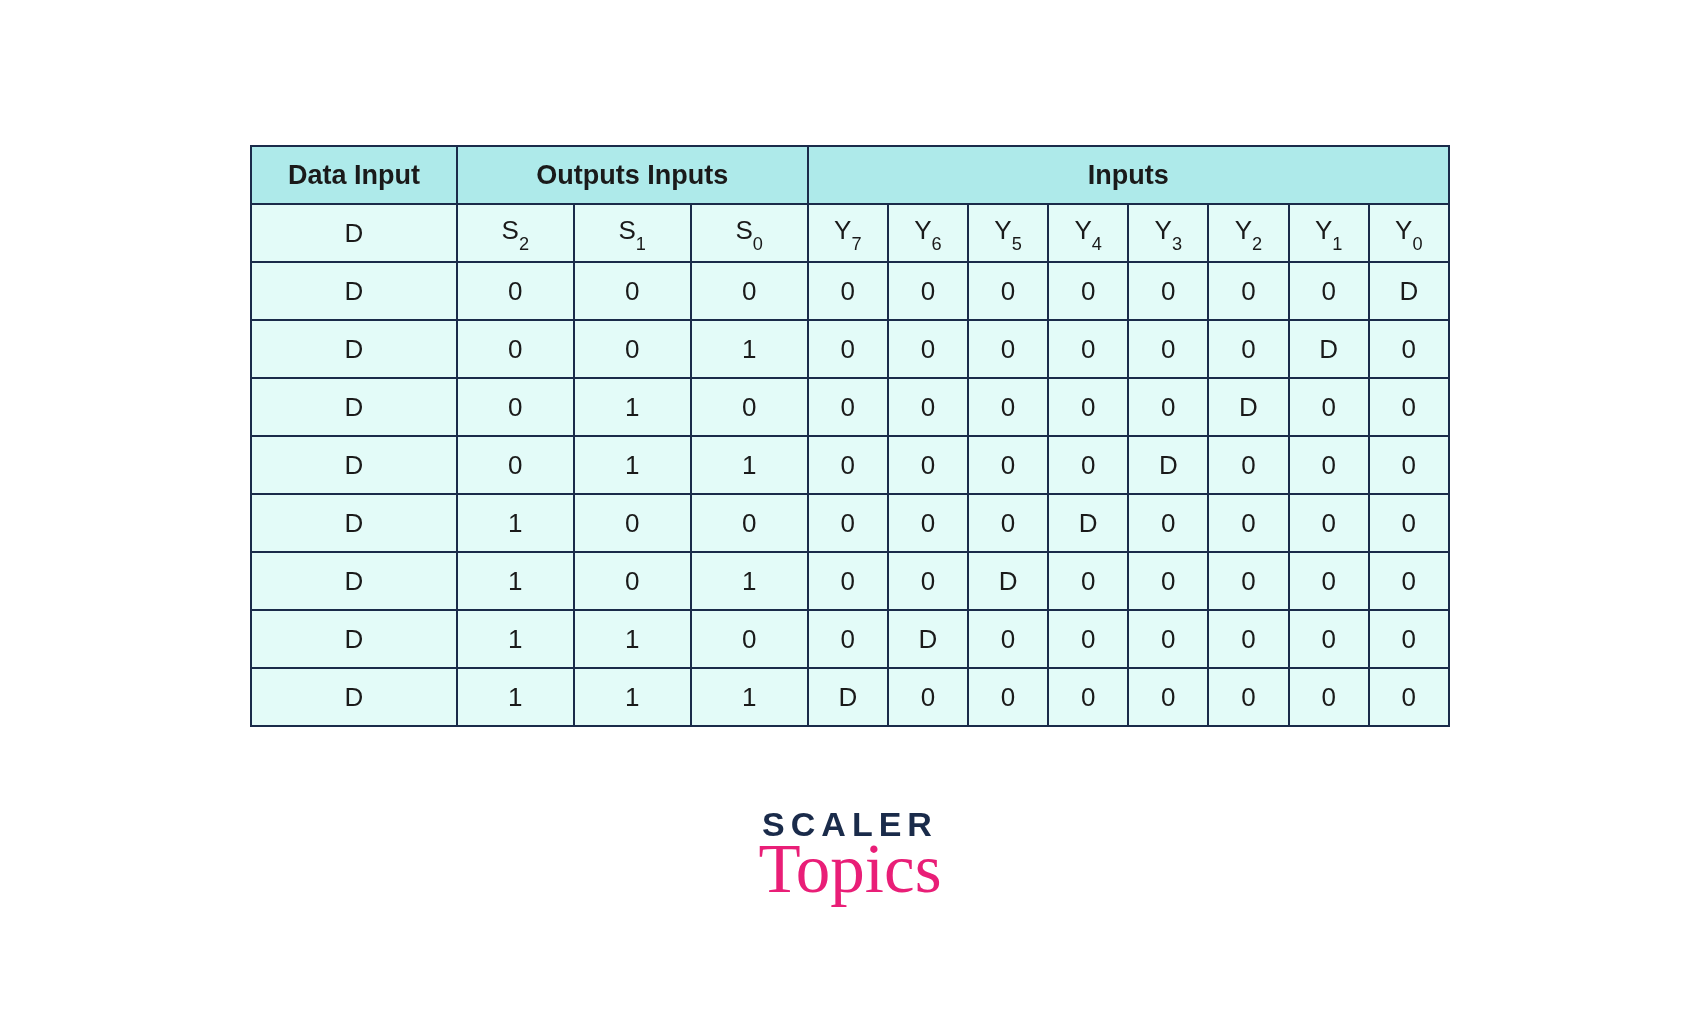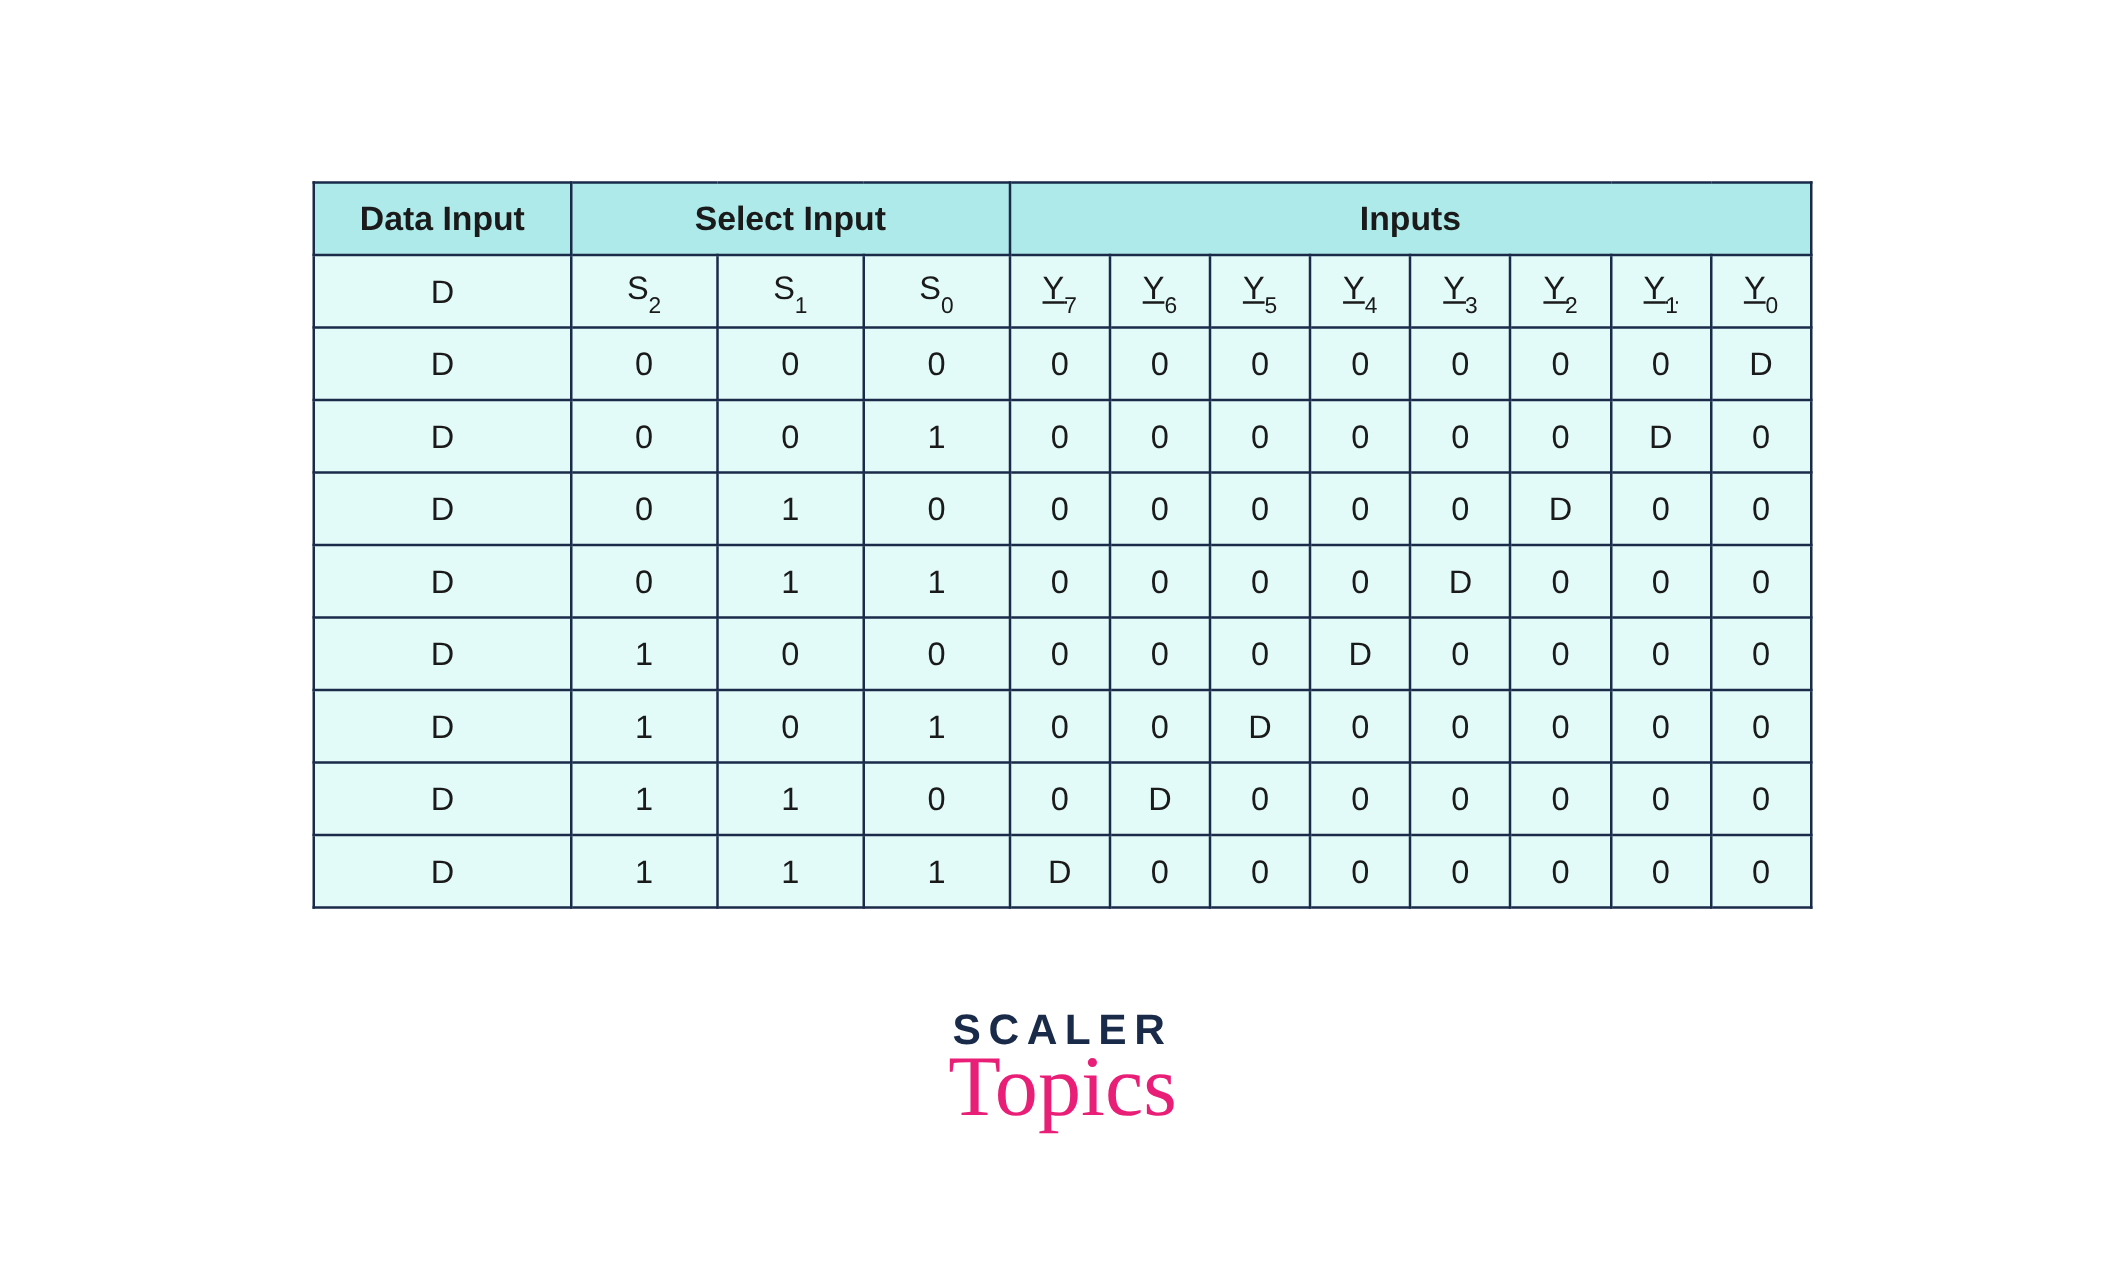--- a/index.html
+++ b/index.html
@@ -56,30 +56,30 @@
   .logo-bottom {
     font-family: Liberation Serif, serif;
     font-size: 69px;
     color: #e91e77;
     margin-top: -6px;
     font-weight: 500;
   }
   
   .col-data { width: 190px; }
   .col-sel { width: 108px; }
-  .col-out { width: 74px; text-decoration: underline; }
+  .col-out { width: 74px; }
 </style>
 </head>
 <body>
 
 <table class="truth-table">
   <thead>
     <tr>
       <th class="col-data">Data Input</th>
-      <th colspan="3">Select Input</th>
+      <th colspan="3">Outputs Inputs</th>
       <th colspan="8">Inputs</th>
     </tr>
   </thead>
   <tbody>
     <tr>
       <td class="col-data">D</td>
       <td class="col-sel"><span>S</span><span class="sub">2</span></td>
       <td class="col-sel"><span>S</span><span class="sub">1</span></td>
       <td class="col-sel"><span>S</span><span class="sub">0</span></td>
       <td class="col-out"><span>Y</span><span class="sub">7</span></td>

